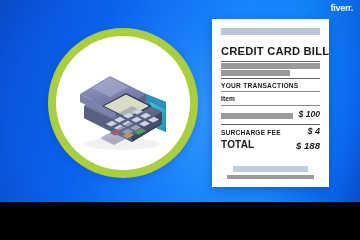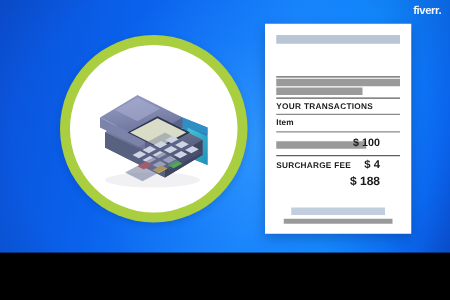--- a/index.html
+++ b/index.html
@@ -49,22 +49,22 @@
 
   .rule{position:absolute;left:0;right:0;height:1px;background:#5f5f5f;}
 
   .gbar{position:absolute;background:#9a9a9a;height:6px;}
 
   .sec-label{position:absolute;left:0;font-size:6.6px;font-weight:700;
              color:#1b1b1b;letter-spacing:.25px;white-space:nowrap;}
   .sub-label{position:absolute;left:0;font-size:6.6px;font-weight:700;
              color:#1b1b1b;letter-spacing:.1px;white-space:nowrap;}
 
-  .amt{position:absolute;right:16px;font-weight:700;color:#1b1b1b;
-       white-space:nowrap;text-align:left;}
+  .amt{position:absolute;right:0;font-weight:700;color:#1b1b1b;
+       white-space:nowrap;text-align:left;font-style:italic;}
   .amt-100{font-size:8.6px;}
   .amt-4{font-size:9px;}
   .amt-104{font-size:9.6px;}
 
   .surch{position:absolute;left:0;font-size:6.6px;font-weight:700;
          color:#1b1b1b;letter-spacing:.2px;white-space:nowrap;}
   .total{position:absolute;left:0;font-size:10px;font-weight:700;
          color:#1b1b1b;letter-spacing:.2px;white-space:nowrap;}
 
   .foot-a{position:absolute;background:#c2cedd;height:6px;}
@@ -154,39 +154,41 @@
         <path d="M30 84 L60 68 L74 75 L44 91 Z" fill="#6d7498" opacity=".55"></path>
       </svg>
     </div>
   </div>
 
   <div class="bill">
     <div class="bill-pad">
 
       <div class="ph ph-head"></div>
 
+      <div class="title">CREDIT CARD BILL</div>
 
       <div class="rule" style="top:42px;"></div>
       <div class="gbar" style="top:44px;left:0;right:0;"></div>
       <div class="gbar" style="top:51px;left:0;width:70%;"></div>
       <div class="rule" style="top:59px;"></div>
 
       <div class="sec-label" style="top:63px;">YOUR TRANSACTIONS</div>
       <div class="rule" style="top:72px;background:#8a8a8a;"></div>
 
       <div class="sub-label" style="top:76px;">Item</div>
       <div class="rule" style="top:86px;background:#8a8a8a;"></div>
 
       <div class="gbar" style="top:94px;left:0;width:73%;"></div>
       <div class="amt amt-100" style="top:90px;">$ 100</div>
       <div class="rule" style="top:105px;"></div>
 
       <div class="surch" style="top:110px;">SURCHARGE FEE</div>
       <div class="amt amt-4" style="top:107px;">$ 4</div>
 
+      <div class="total" style="top:120px;">TOTAL</div>
       <div class="amt amt-104" style="top:121px;">$ 188</div>
 
       <div class="foot-a" style="top:147px;left:12px;right:12px;"></div>
       <div class="foot-b" style="top:156px;left:6px;right:6px;"></div>
     </div>
   </div>
 
 </div>
 
 </body></html>

